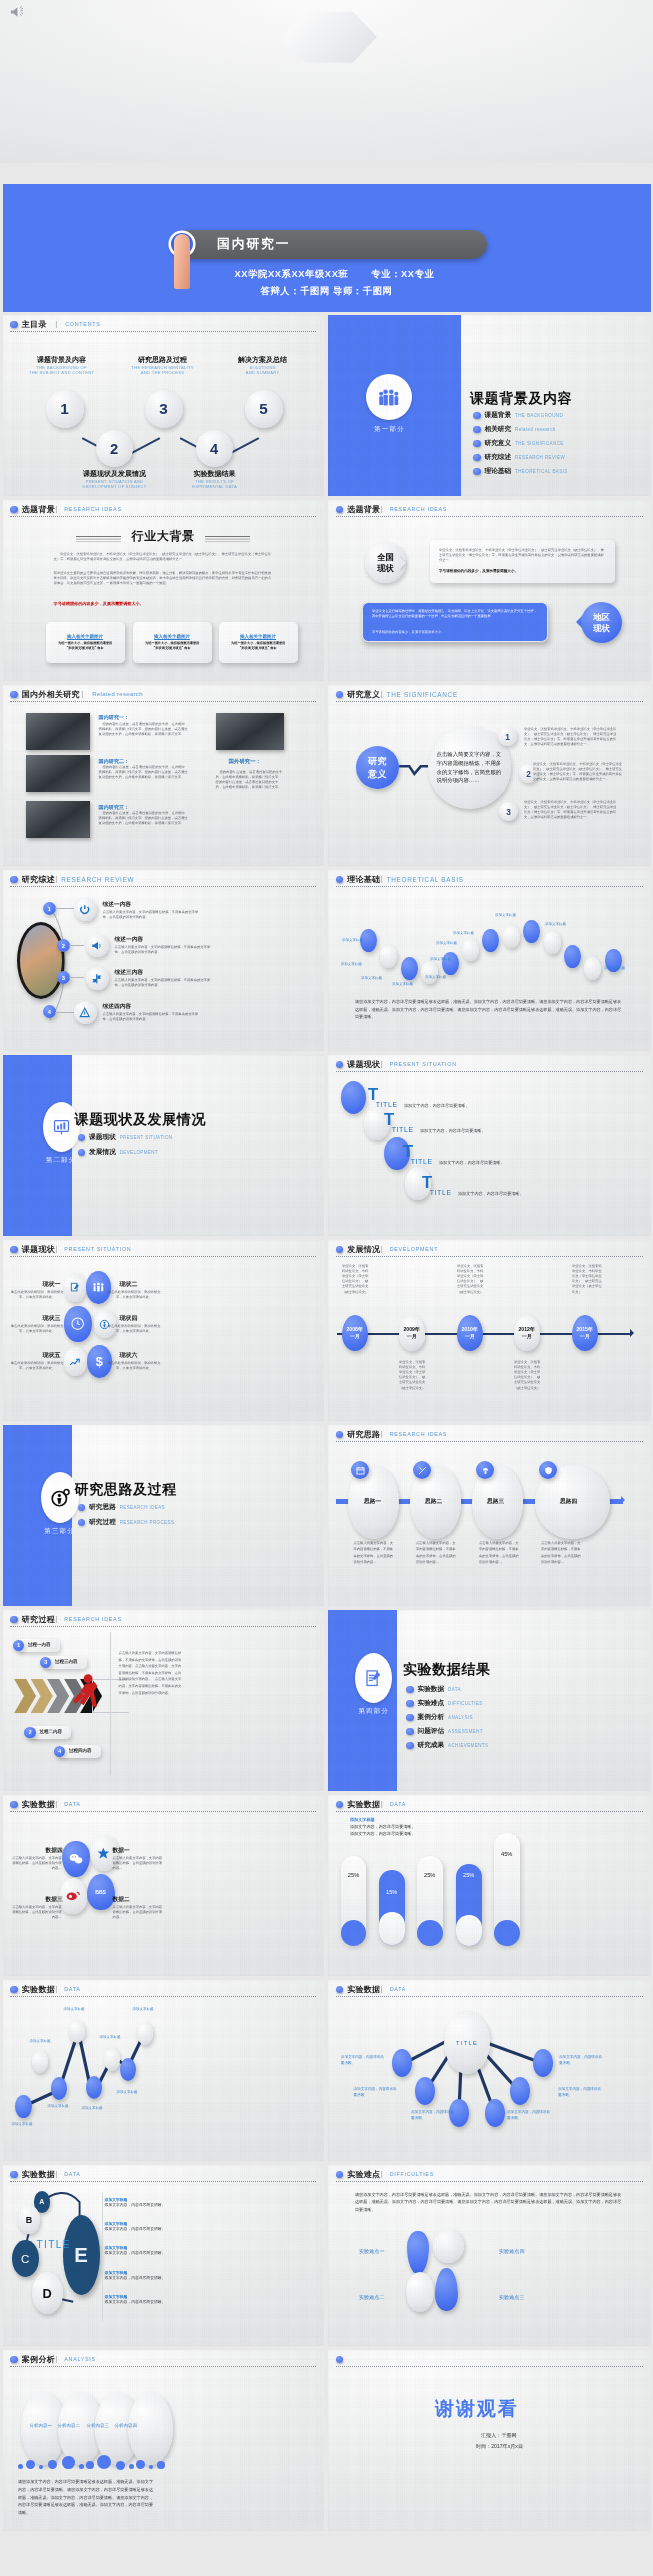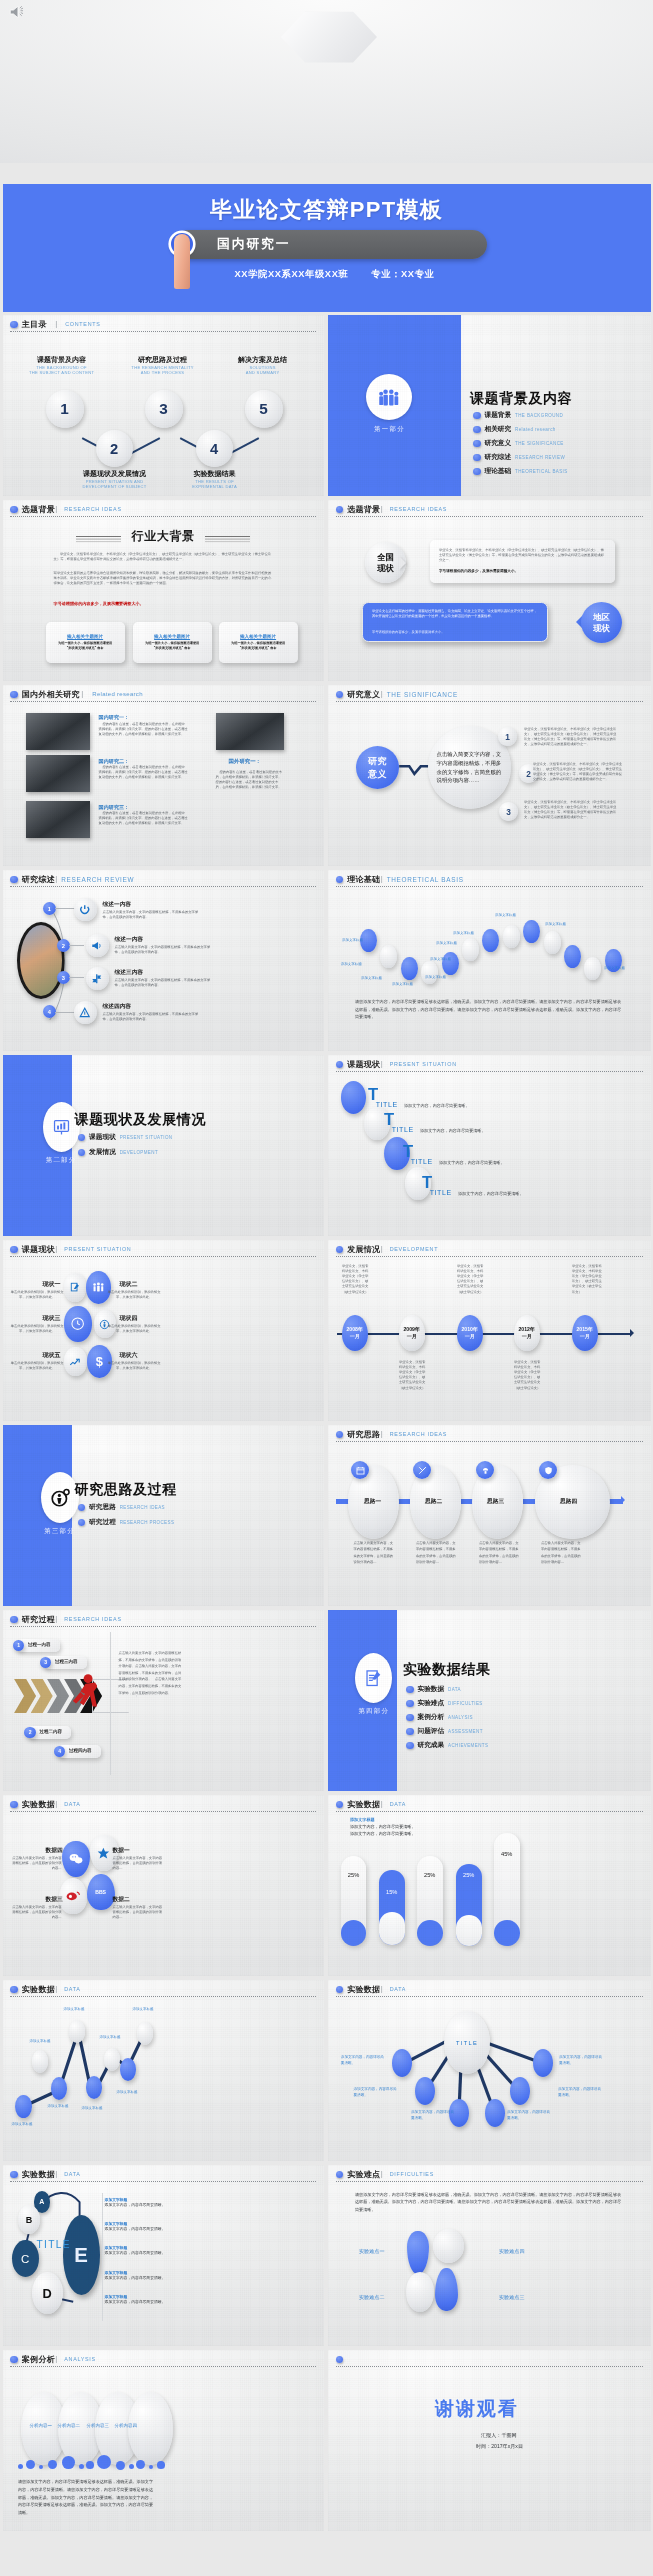--- a/index.html
+++ b/index.html
@@ -120,35 +120,34 @@
       <path d="M17 5l3-3"></path>
         <path d="M18 9h4"></path>
         <path d="M17 14l3 3"></path>
         <path d="M18.5 6.5l3.5-1.5"></path>
         <path d="M18.5 12l3.5 1.5"></path>
     </g>
   </svg>
 
   <div style="position:absolute;left:2.6px;top:184px;width:648px;height:128px;background:#5079f2;"></div>
 
-  <div style="position:absolute;left:0;top:195px;width:653px;text-align:center;
-       font-size:22px;font-weight:bold;color:#fff;letter-spacing:1.3px;
-       text-shadow:0.6px 1.3px 1.9px rgba(0,0,0,.18);">毕业论文答辩PPT模板</div>
 
   <div style="position:absolute;left:174px;top:230px;width:313px;height:29px;border-radius:15.3px;
        background:linear-gradient(180deg,#6d6f72,#5a5c5f);box-shadow:0 1.9px 5.1px rgba(0,0,0,.28);"></div>
   <div style="position:absolute;left:217px;top:236px;font-size:12.8px;font-weight:bold;color:#fff;letter-spacing:1.9px;">国内研究一</div>
 
   <div style="position:absolute;left:171px;top:233px;width:22px;height:22px;border-radius:50%;
        border:3.2px solid #3f66e8;background:#2b4fc4;box-shadow:0 0 0 2.6px #fff, 0 1.9px 4.5px rgba(0,0,0,.3);"></div>
 
   <div style="position:absolute;left:191px;top:268px;width:287px;display:flex;gap:23px;justify-content:center;">
     <span style="font-size:9.3px;font-weight:bold;color:#fff;letter-spacing:0.6px;">XX学院XX系XX年级XX班</span>
     <span style="font-size:9.3px;font-weight:bold;color:#fff;letter-spacing:0.6px;">专业：XX专业</span>
   </div>
+  <div style="position:absolute;left:0;top:285px;width:653px;text-align:center;
+       font-size:9.3px;font-weight:bold;color:#fff;letter-spacing:0.6px;">答辩人：千图网  导师：千图网</div>
 
   <div style="position:absolute;left:161px;top:97px;width:40px;height:191px;">
     <div style="position:absolute;left:12.8px;top:137px;width:16.6px;height:55px;border-radius:8.3px 8.3px 2.6px 2.6px;
          background:linear-gradient(100deg,#f8cbb4,#eda98c 55%,#d78f73);"></div>
     <div style="position:absolute;left:5.1px;top:19px;width:33px;height:25.5px;border-radius:50% 50% 40% 40%;
          background:linear-gradient(120deg,#fbd7c2,#eeb295);opacity:.0;"></div>
   </div>
 
   <div class="slide" style="left:2.6px;top:315px;width:321px;height:181px;">
     <div class="hdr">

